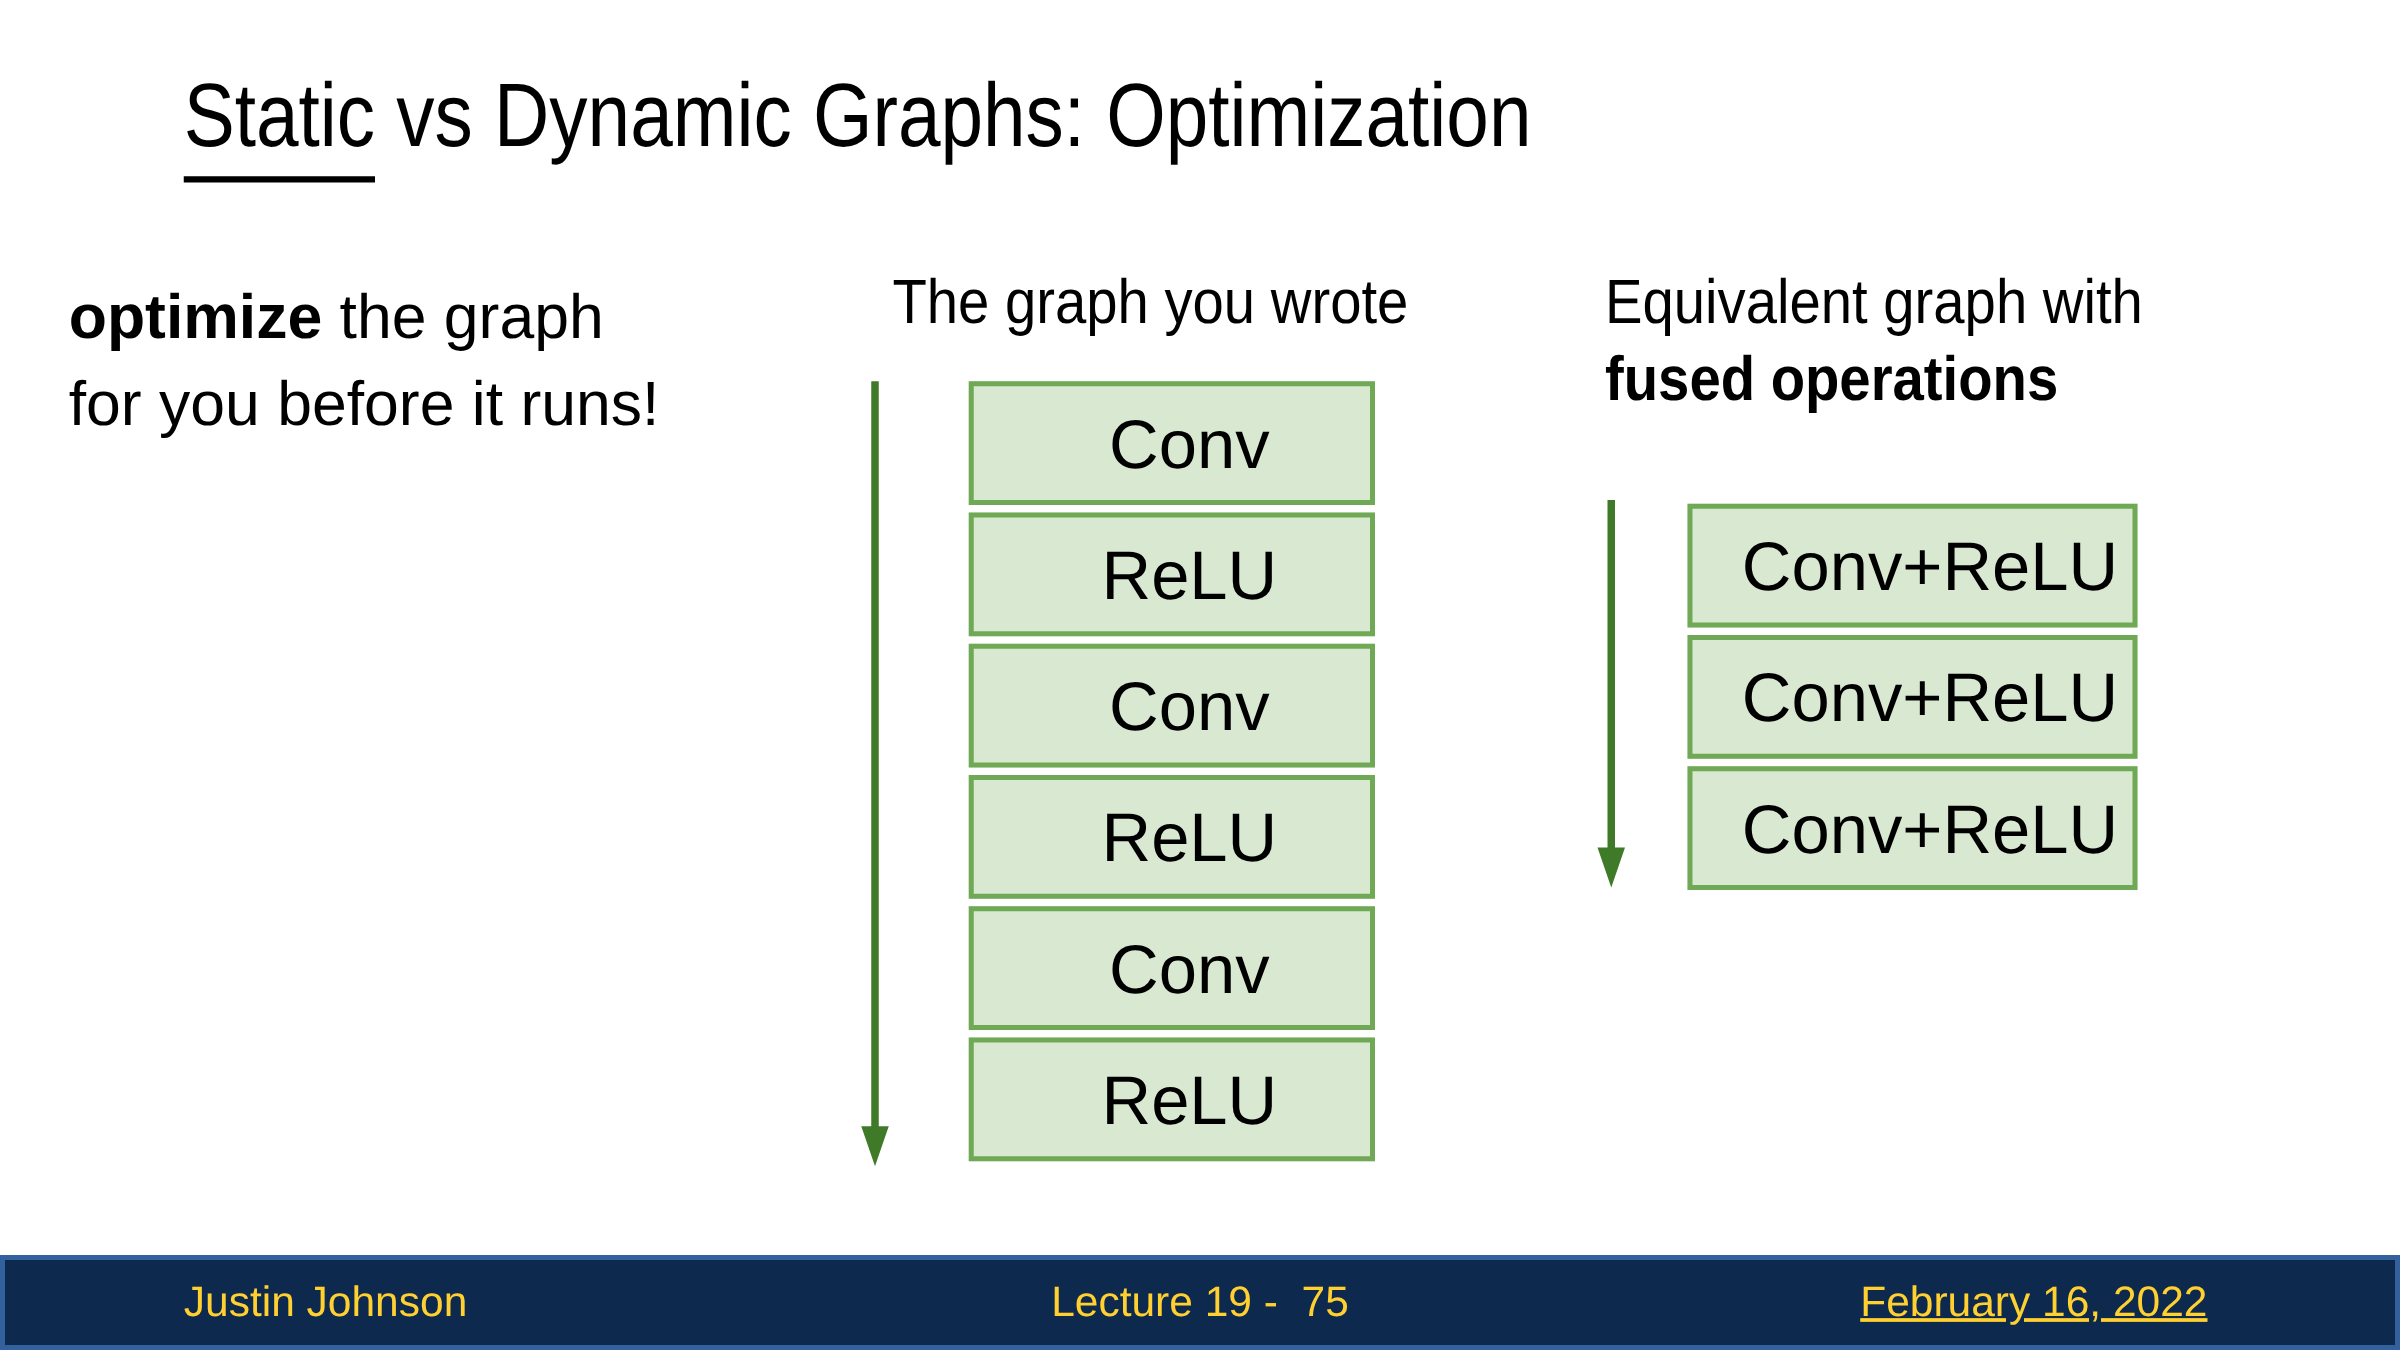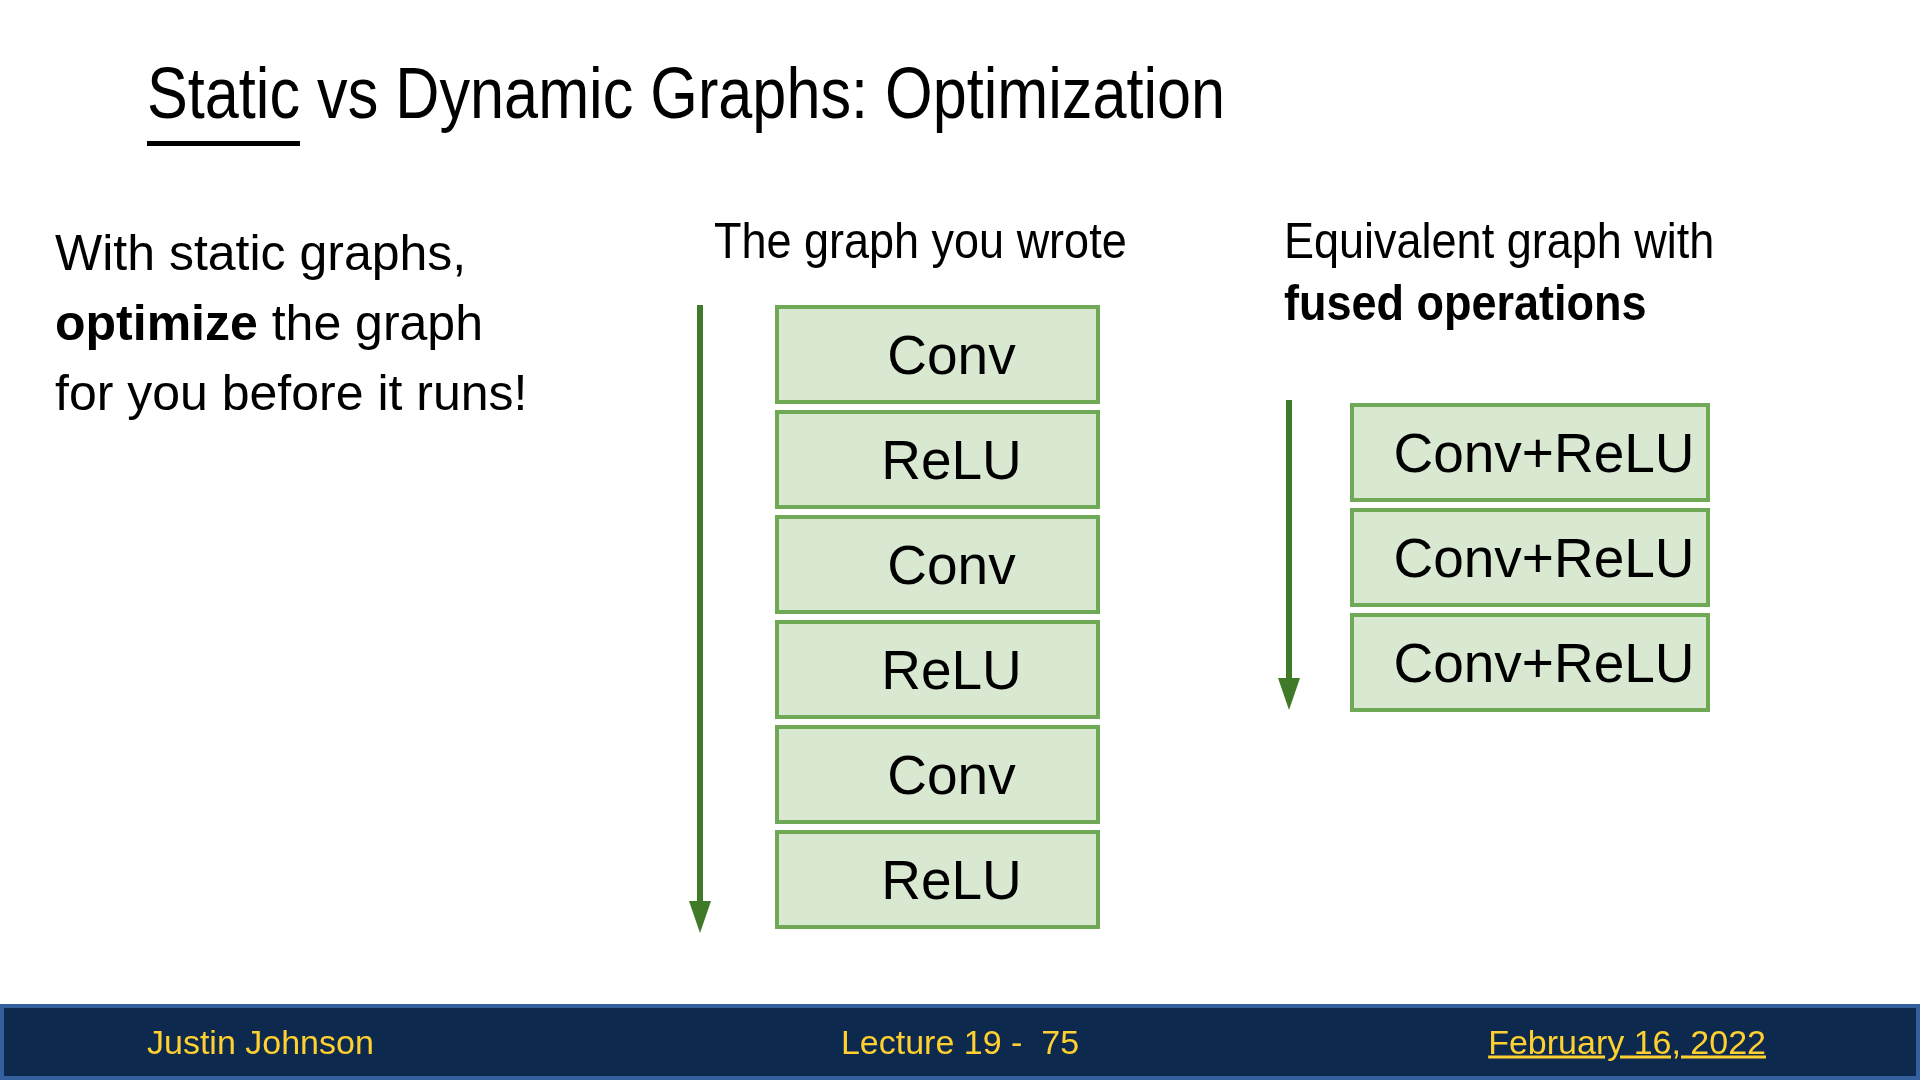--- a/index.html
+++ b/index.html
@@ -52,21 +52,20 @@
 </head>
 <body>
 
 <div class="slide">
 
   <h1 class="title">
     <span class="condense"><span class="underline">Static</span><span> vs Dynamic Graphs: Optimization</span></span>
   </h1>
 
   <div class="left-note">
-    <div>With static graphs,</div>
     <div><b>optimize</b><span> the graph</span></div>
     <div>for you before it runs!</div>
   </div>
 
   <div class="col-heading heading-right">
     <div><span class="condense">Equivalent graph with</span></div>
     <div class="bold-line"><span class="condense">fused operations</span></div>
   </div>
 
   <div class="col-heading heading-mid">

